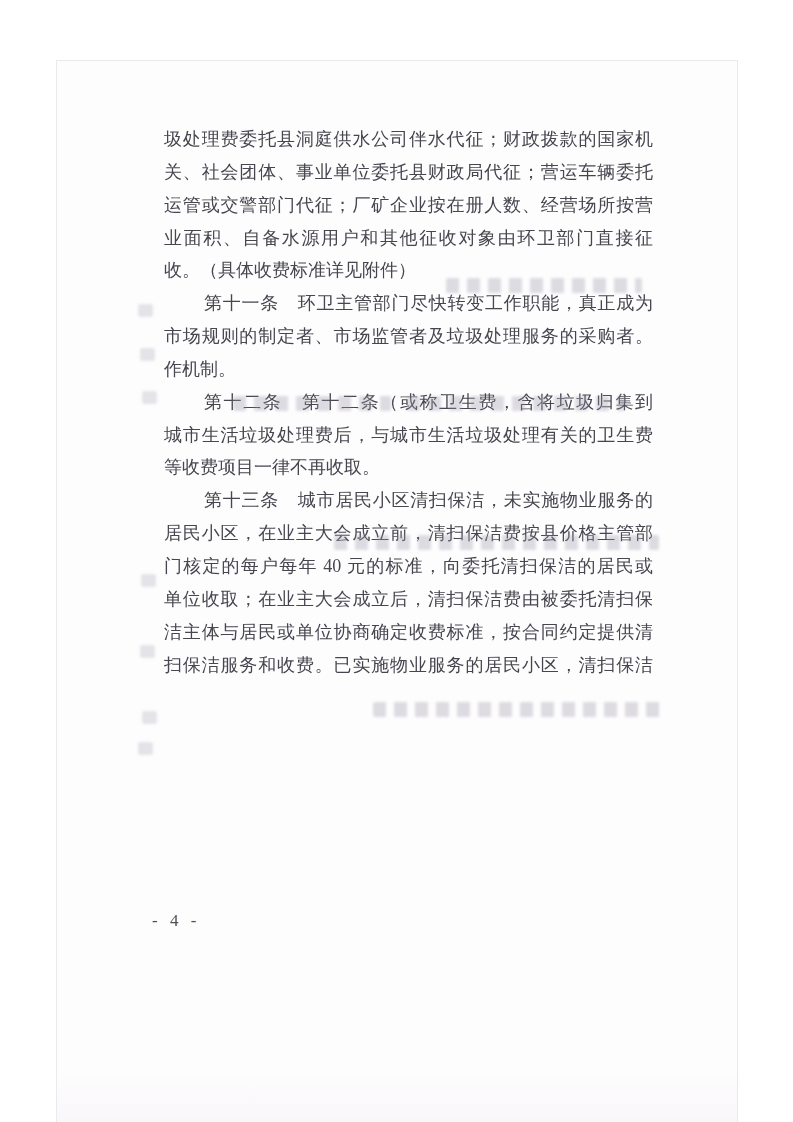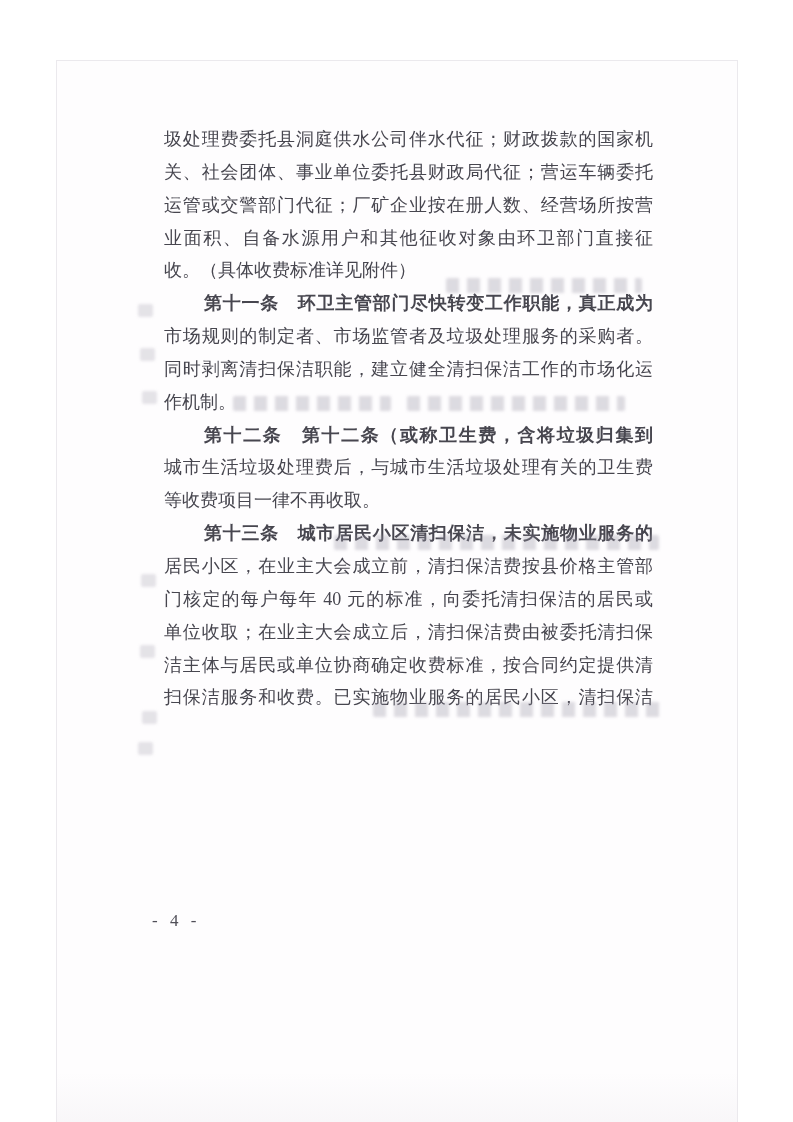--- a/index.html
+++ b/index.html
@@ -49,21 +49,20 @@
     text-align-last: justify;
     height: 32.85px;
     overflow: visible;
   }
   .ln.end {
     text-align: center;
     text-align-last: left;
   }
   .ln.ind {
     padding-left: 40px;
-    font-weight: bold;
   }
   .para { margin: 0; padding: 0; }
   .footer-num {
     position: absolute;
     left: 95px;
     top: 850px;
     font-size: 17px;
     letter-spacing: 4px;
     color: #504f58;
   }
@@ -102,21 +101,20 @@
         <div class="ln">圾处理费委托县洞庭供水公司伴水代征；财政拨款的国家机</div>
         <div class="ln">关、社会团体、事业单位委托县财政局代征；营运车辆委托</div>
         <div class="ln">运管或交警部门代征；厂矿企业按在册人数、经营场所按营</div>
         <div class="ln">业面积、自备水源用户和其他征收对象由环卫部门直接征</div>
         <div class="ln end">收。（具体收费标准详见附件）</div>
       </div>
 
       <div class="para">
         <div class="ln ind">第十一条　环卫主管部门尽快转变工作职能，真正成为</div>
         <div class="ln">市场规则的制定者、市场监管者及垃圾处理服务的采购者。</div>
-        <div class="ln">同时剥离清扫保洁职能，建立健全清扫保洁工作的市场化运</div>
         <div class="ln end">作机制。</div>
       </div>
 
 
       <div class="para">
         <div class="ln ind">第十二条　第十二条（或称卫生费，含将垃圾归集到</div>
         <div class="ln">城市生活垃圾处理费后，与城市生活垃圾处理有关的卫生费</div>
         <div class="ln end">等收费项目一律不再收取。</div>
       </div>
 

